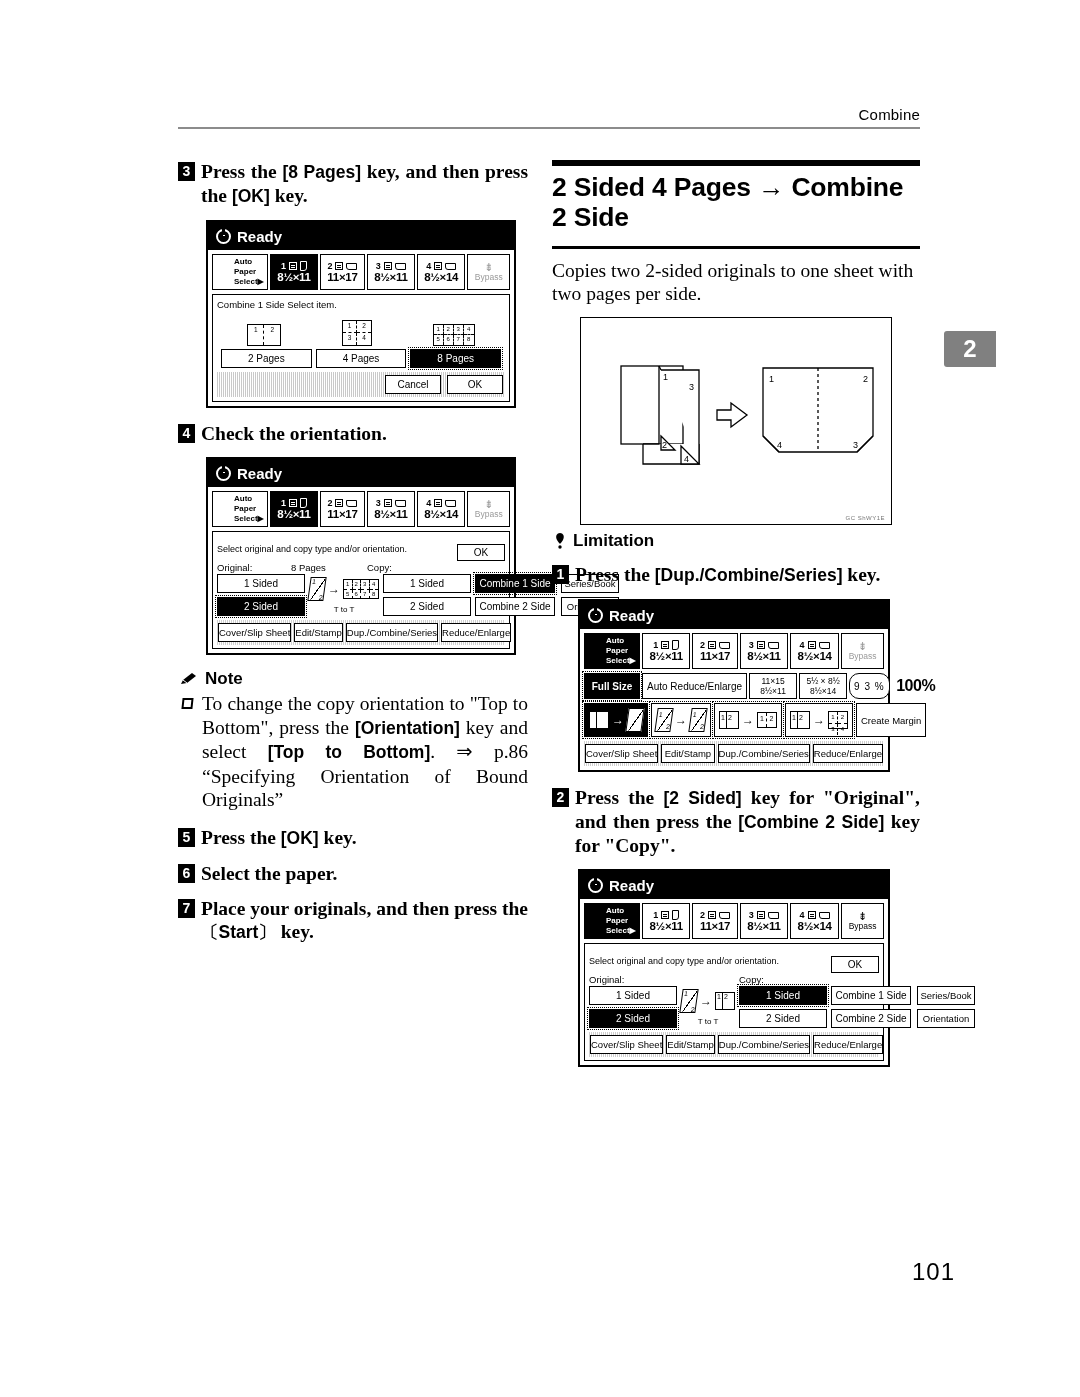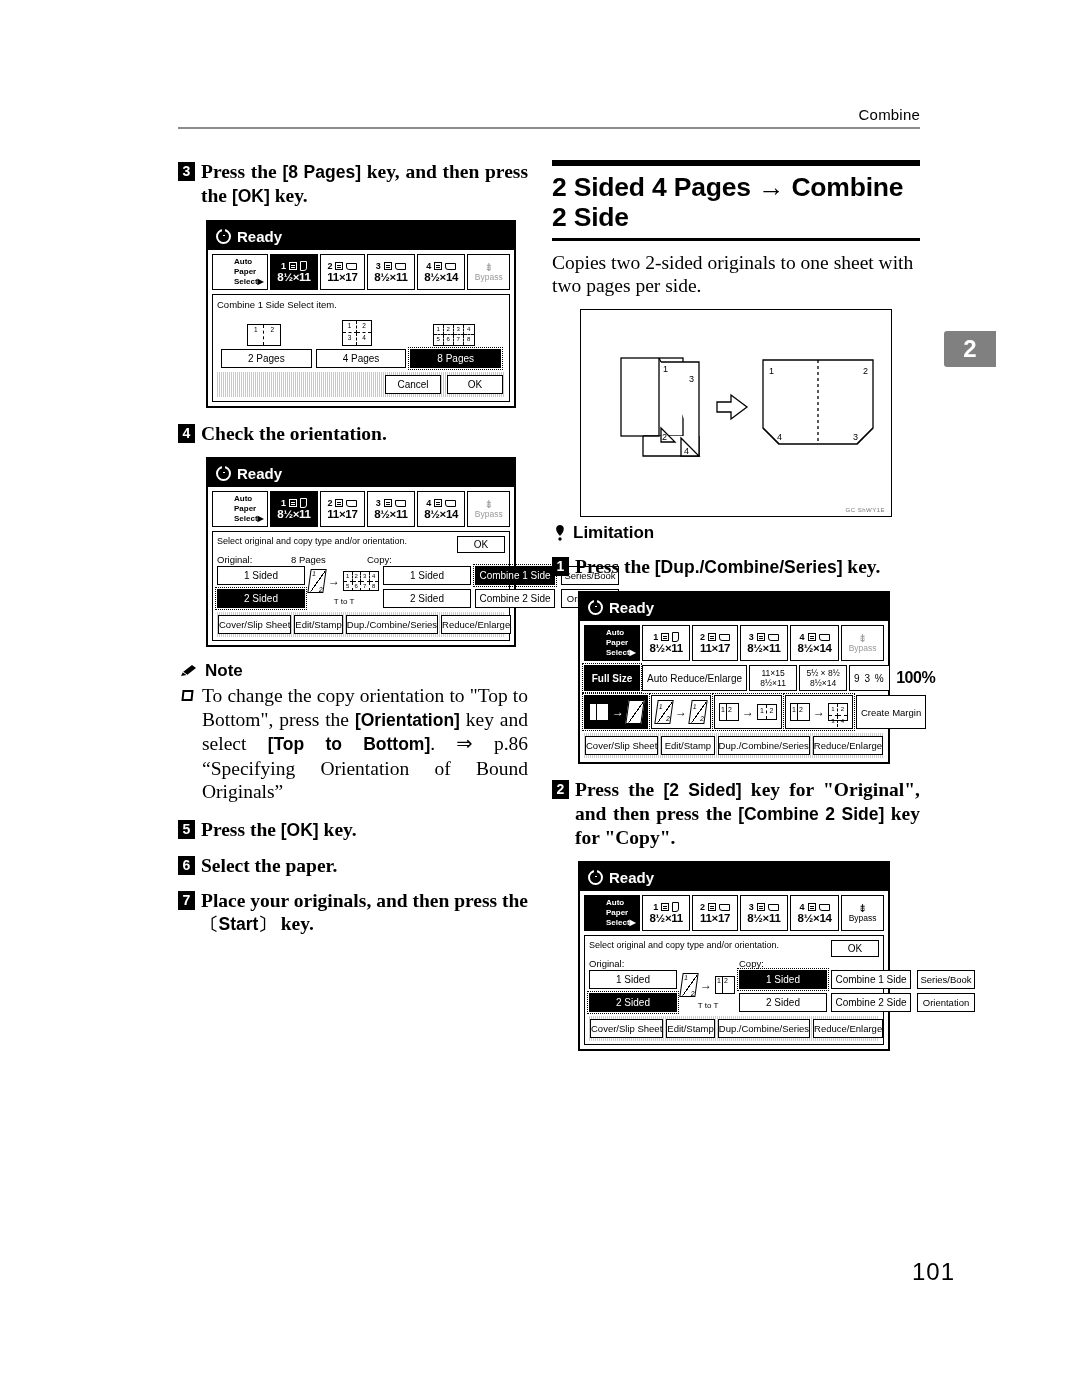--- a/index.html
+++ b/index.html
@@ -55,21 +55,21 @@
   .k{ font-family:"Liberation Sans", sans-serif; font-weight:bold; font-size:17.5px; }
   .sr{ font-family:"Liberation Serif", serif; font-weight:bold; }
 
   
   .sect-head{ margin-bottom:10px; }
   .sect-head .bar-top{ height:6px; background:#000; }
   .sect-head .bar-bot{ height:3px; background:#000; margin-top:4px;}
   .sect-head h2{
     font-family:"Liberation Sans", sans-serif;
     font-weight:bold; font-size:26.5px; line-height:30px;
-    margin:6px 0 6px 0; letter-spacing:-0.2px;
+    margin:6px 0 14px 0; letter-spacing:-0.2px;
   }
   .sect-intro{ font-size:19.5px; line-height:23px; margin:10px 0 12px 0; }
 
   
   .callout-title{
     font-family:"Liberation Sans", sans-serif;
     font-weight:bold; font-size:17px;
     display:flex; align-items:center; gap:7px; margin:4px 0 3px 2px;
   }
   .callout-item{
@@ -162,21 +162,21 @@
   .m8 div{ border-right:1px dashed #000; font-size:6px;}
   .m8 div:nth-child(4n){ border-right:none; }
   .m8 div:nth-child(-n+4){ border-bottom:1px dashed #000;}
   .pages-row{ display:flex; gap:4px; margin:0 4px; }
   .pages-row .key{ flex:1; font-size:10px; padding:3px 0; }
   .ca-foot{ display:flex; justify-content:flex-end; gap:6px; margin-top:4px;
             background:repeating-linear-gradient(90deg,#c9c9c9 0 1px,#fff 1px 2px); padding:3px 2px;align-items:center;}
   .ca-foot .key{ width:56px; font-size:10px; padding:3px 0; }
 
   
-  .oc-area{ border:1px solid #000; padding:4px 4px 3px 4px; }
+  .oc-area{ border:1px solid #000; padding:12px 4px 3px 4px; }
   .oc-head{ display:flex; justify-content:space-between; align-items:flex-start; }
   .oc-head .hint{ font-size:9px; }
   .oc-head .key{ width:48px; font-size:10px; }
   .oc-labels{ display:flex; font-size:9.5px; margin-top:1px; }
   .oc-main{ display:flex; gap:4px; align-items:flex-start; margin-top:1px;}
   .oc-col{ display:flex; flex-direction:column; gap:4px; }
   .oc-col .key{ width:88px; padding:3px 0; font-size:10px;}
   .oc-mid{ display:flex; flex-direction:column; align-items:center; width:74px; }
   .oc-mid .ttot{ font-size:8px; margin-top:1px;}
   .flow{ display:flex; align-items:center; gap:3px; height:30px;}
@@ -195,21 +195,21 @@
   .oc-bottom{ display:flex; gap:3px; margin-top:4px;
     background:repeating-linear-gradient(90deg,#cfcfcf 0 1px,#fff 1px 2px); padding:3px 1px;}
   .oc-bottom .key{ flex:1; font-size:9.5px; padding:3px 0; position:relative;}
 
   
   .ratio-row{ display:flex; gap:2px; align-items:stretch; margin-bottom:4px;}
   .ratio-row .key{ display:flex; align-items:center; justify-content:center; }
   .ratio-row .fullsize{ flex:0 0 56px; background:#000;color:#fff; font-size:10px; font-weight:bold;}
   .ratio-row .autore{ flex:1 1 auto; font-size:10px;}
   .ratio-row .twoline{ flex:0 0 48px; font-size:8.5px; line-height:10px; flex-direction:column;}
-  .ratio-row .num{ flex:0 0 38px; font-size:10px; letter-spacing:1px;}
+  .ratio-row .num{ flex:0 0 38px; font-size:10px; letter-spacing:1px;border-radius:10px;}
   .pct{ flex:0 0 48px; display:flex;align-items:center;justify-content:center;
         font-size:16px; font-weight:bold; letter-spacing:-0.5px;}
   .dup-row{ display:flex; gap:3px; margin-bottom:4px;}
   .dup-row .key{ flex:1; height:34px; display:flex; align-items:center; justify-content:center; gap:3px;}
   .dup-row .key.inv{ background:#000; }
   .pg{ width:13px;height:18px;border:1px solid #000;background:#fff;position:relative;font-size:7px;}
   .pg i{ position:absolute; left:1px; top:0; font-style:normal;}
   .pgpair{ position:relative; width:20px;height:18px;}
   .pgpair .a{position:absolute;left:0;top:0;}
   .pgpair .b{position:absolute;left:7px;top:0;background:#fff;}

